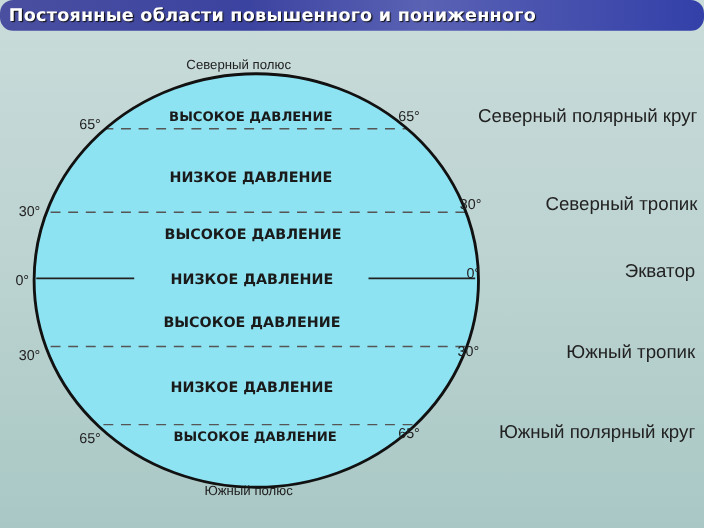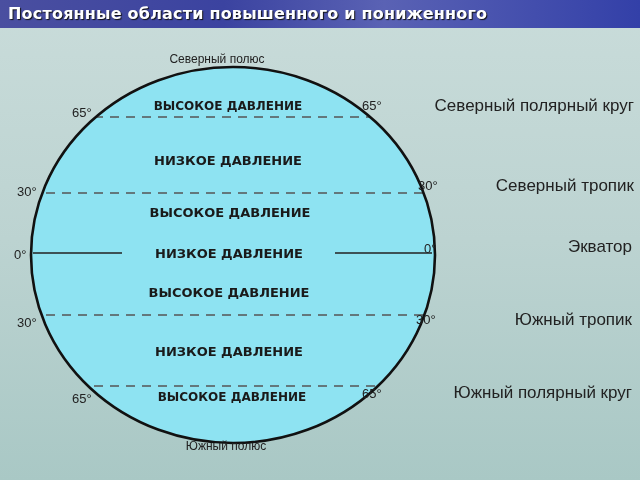--- a/index.html
+++ b/index.html
@@ -5,20 +5,21 @@
   html, body { margin:0; padding:0; }
   body {
     width:640px; height:480px; overflow:hidden; position:relative;
     background: linear-gradient(180deg, #c9dcda 0%, #bcd3d1 50%, #a9c8c5 100%);
     font-family: "Liberation Sans", sans-serif;
   }
   .titlebar {
     position:absolute; left:0; top:0; width:640px; height:28px;
     background: linear-gradient(90deg, #4a4fa0 0%, #3b43a0 35%, #5a62b4 60%, #3340a8 100%);
     overflow:hidden;
+    border-radius:12px;
   }
   .titlebar .title {
     position:absolute; left:8px; top:4px;
     color:#ffffff; font-weight:bold; font-size:16px;
     text-shadow: 1px 1px 1px #111;
     font-family: "DejaVu Sans", sans-serif;
     letter-spacing:0.2px;
   }
   svg.diagram { position:absolute; left:0; top:0; }
   .lbl { font-family:"Liberation Sans", sans-serif; fill:#222; }

